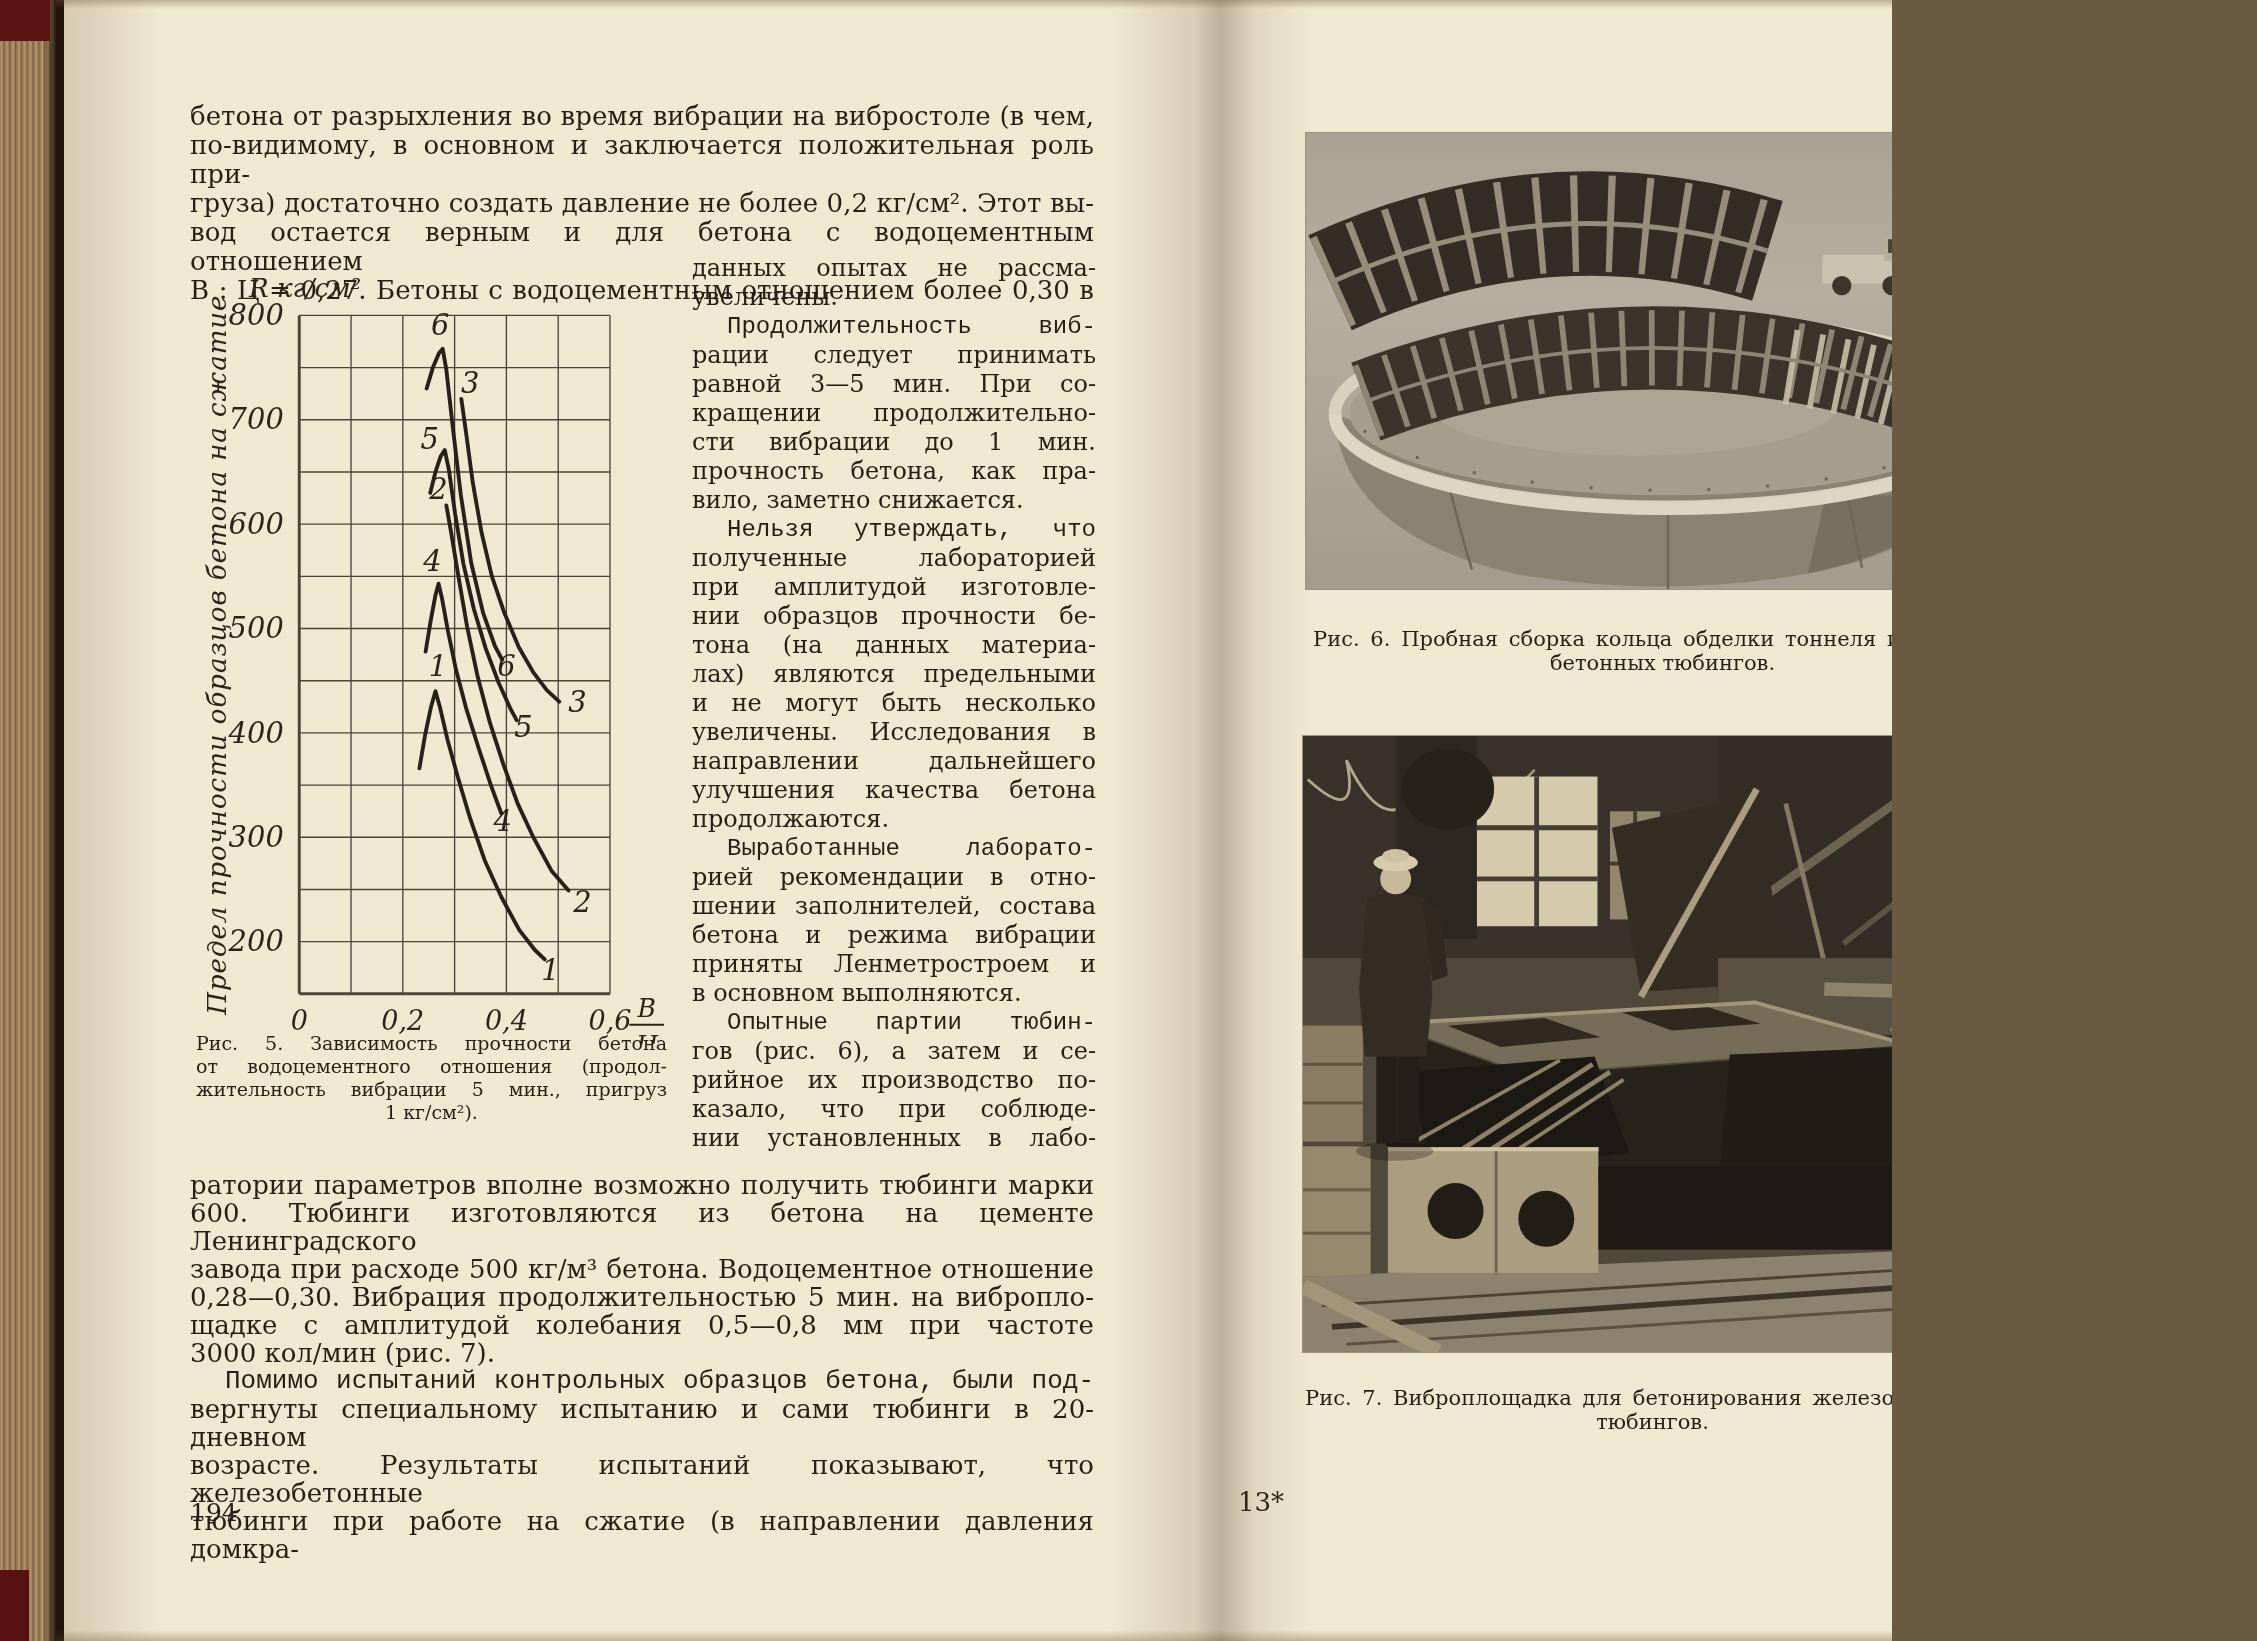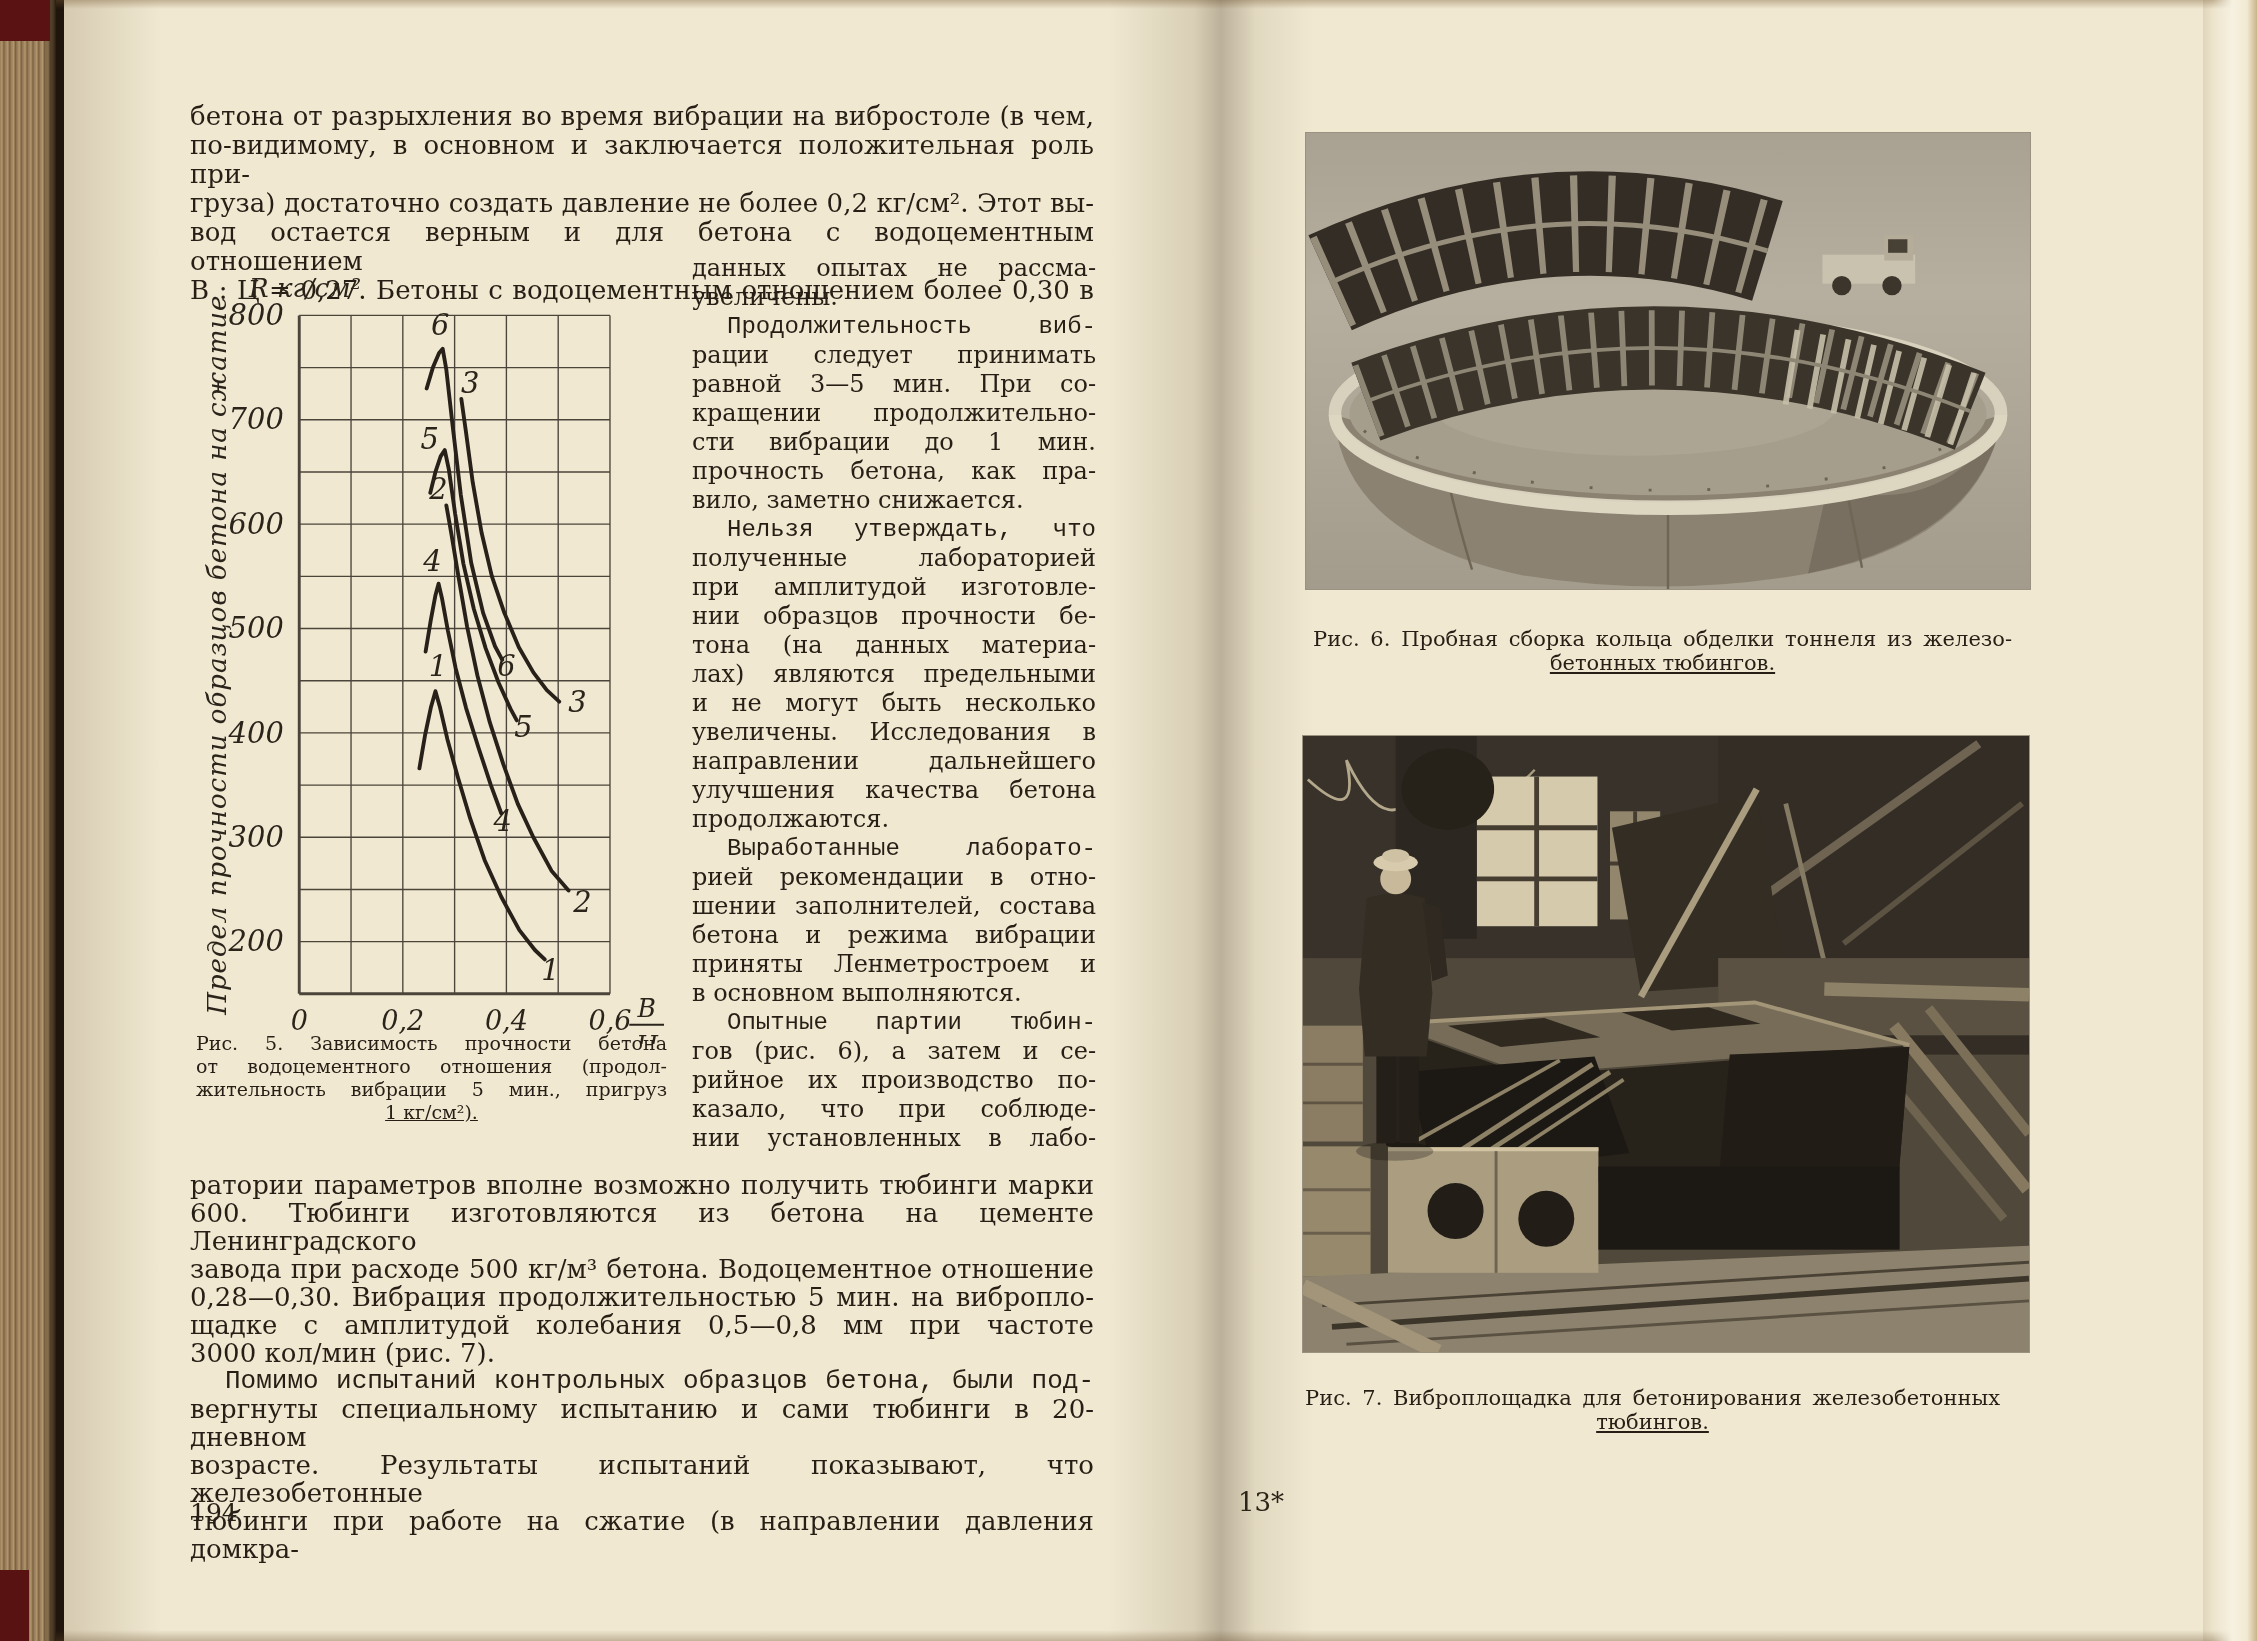--- a/index.html
+++ b/index.html
@@ -1,16 +1,16 @@
 <!DOCTYPE html>
 <html><head>
 <meta charset="utf-8">
 <style>
   html,body{margin:0;padding:0;background:#6b5a42;}
-  .canvas{position:relative;width:2257px;height:1641px;overflow:hidden;
+  .canvas{position:relative;width:1892px;height:1641px;overflow:hidden;
           background:#f0e8d1;font-family:"DejaVu Serif",serif;color:#271f15;}
   
   .edge-left{position:absolute;left:0;top:0;width:56px;height:100%;
      background:repeating-linear-gradient(90deg,#9a7e58 0px,#b2976e 1.9px,#7c6243 3.9px,#a08560 5.8px);}
   .edge-left::after{content:'';position:absolute;right:0;top:0;width:11.6px;height:100%;
      background:linear-gradient(90deg,rgba(42,29,16,0),#2a1d10);}
   .gapline{position:absolute;left:56px;top:0;width:7.7px;height:100%;background:#20150c;}
   .maroon-top{position:absolute;left:0;top:0;width:50px;height:41px;background:#5a1312;}
   .maroon-bottom{position:absolute;left:0;top:1570px;width:29px;height:71px;background:#571211;}
   .lshade{position:absolute;left:64px;top:0;width:97px;height:100%;
@@ -20,21 +20,21 @@
   .edge-right{position:absolute;left:2203px;top:0;width:54px;height:100%;
      background:linear-gradient(90deg,rgba(120,95,55,.14),rgba(120,95,55,.03) 18%,#f6f1e1 55%,#f1e9d2 82%,#c9b38a 100%);}
   .edge-top{position:absolute;top:0;left:56px;right:0;height:8.7px;
      background:linear-gradient(180deg,rgba(120,90,50,.38),rgba(120,90,50,0));}
   .edge-bottom{position:absolute;bottom:0;left:56px;right:0;height:10.6px;
      background:linear-gradient(0deg,rgba(100,75,40,.33),rgba(100,75,40,0));}
   
   .tblock{position:absolute;}
   .line{text-align:justify;text-align-last:justify;}
   .line.endline{text-align-last:left;}
-  .line.cend{text-align-last:center;text-decoration:underline;}
+  .line.cend{text-align-last:center;}
   .line.indent{text-indent:35px;font-family:Liberation Mono, monospace;}
   #para-top{left:190px;top:102px;width:904px;font-size:26px;line-height:29px;}
   #column{left:692px;top:254px;width:404px;font-size:24px;line-height:29px;}
   #fig5-cap{left:196px;top:1032px;width:471px;font-size:19px;line-height:23px;}
   #para-bottom{left:190px;top:1171px;width:904px;font-size:26px;line-height:28px;}
   #pnum-left{position:absolute;left:190px;top:1498px;font-size:25px;}
   #fig6-cap{left:1313px;top:627px;width:699px;font-size:21px;line-height:24px;}
   #fig7-cap{left:1305px;top:1386px;width:695px;font-size:21px;line-height:24px;}
   #pnum-right{position:absolute;left:1238px;top:1487px;font-size:26px;}
   

